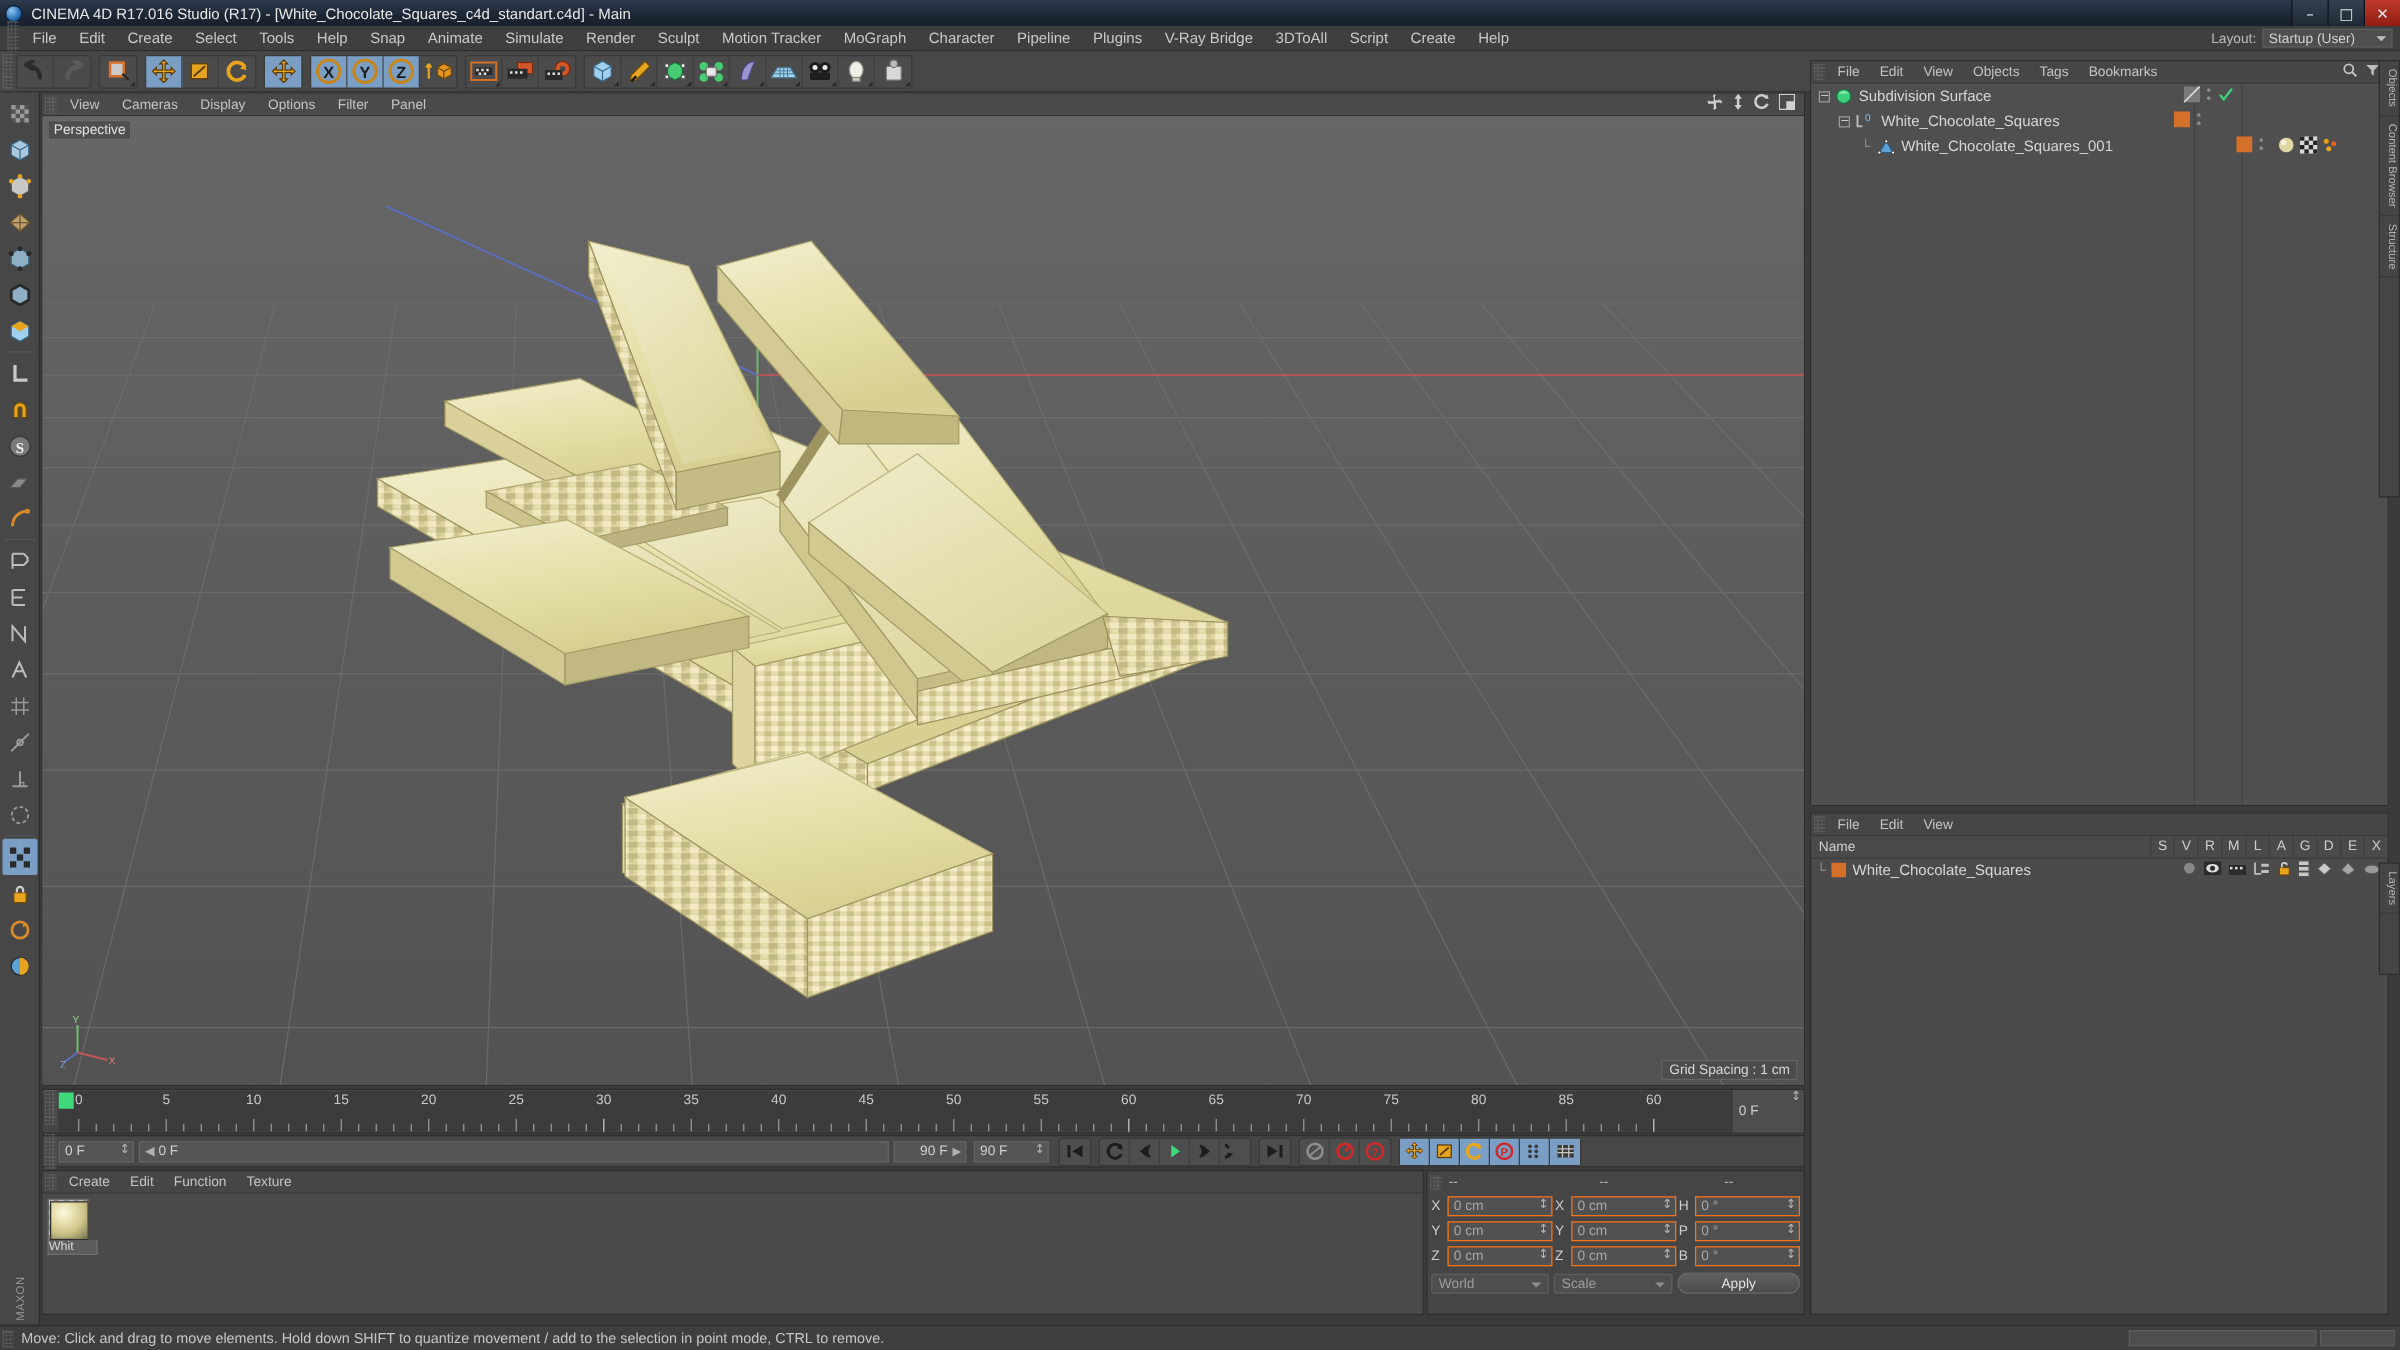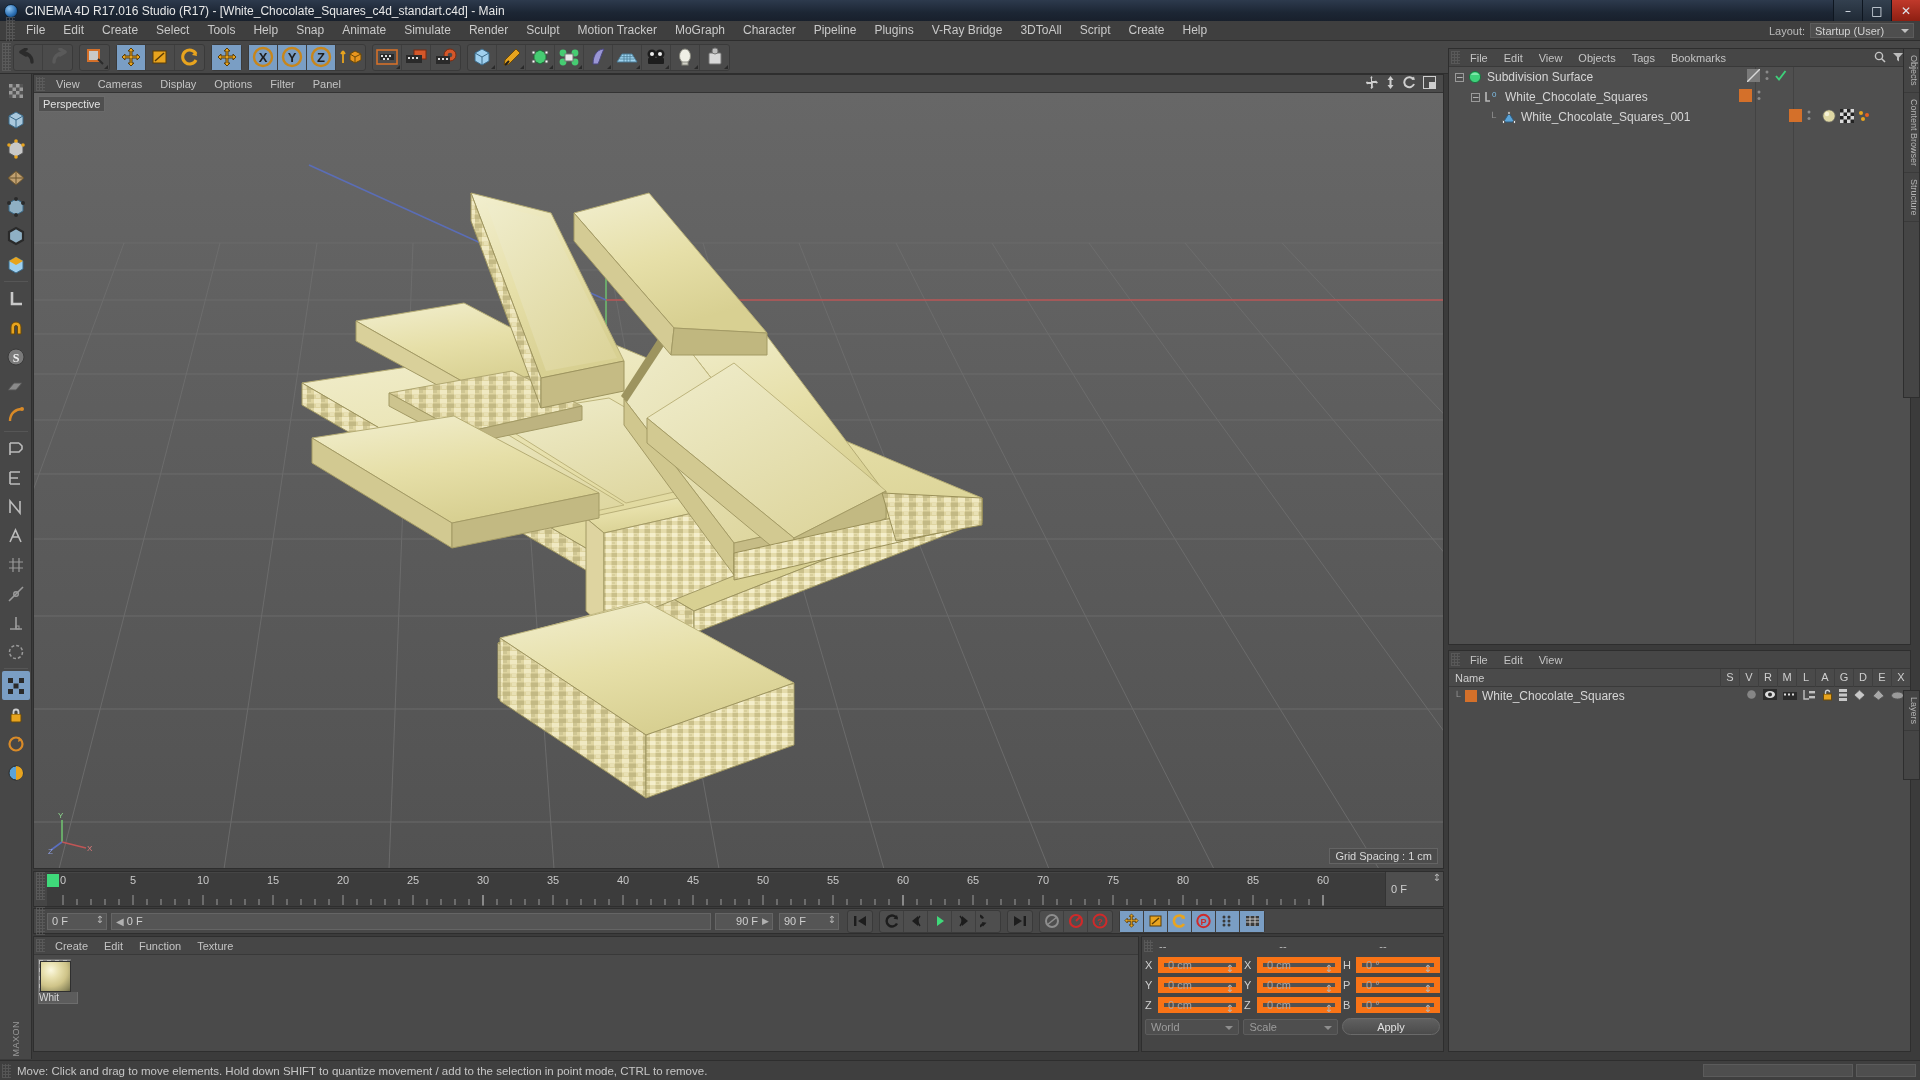--- a/index.html
+++ b/index.html
@@ -164,21 +164,21 @@
      background:#5c5c5c; border:1px solid #6d6d6d; border-top:none; overflow:hidden; white-space:nowrap;}
 
   
   .coordmgr { position:absolute; left:1141px; top:936px; width:303px; height:116px;
      background:#454545; border:1px solid #2e2e2e; }
   .cm-head { display:flex; align-items:center; height:17px; font-size:11px; color:#b9b9b9; }
   .cm-head .grip { height:12px; }
   .cm-grid { padding: 1px 3px; }
   .cm-row { display:flex; align-items:center; height:20px; gap:2px; }
   .cm-lbl { width:11px; font-size:11px; color:#cfcfcf; text-align:left; }
-  .cm-in { height:16px; flex:1; background:#515151; border:6px solid #f97316;
+  .cm-in { height:16px; flex:1; background:#515151; border:1px solid #f97316;
      font-size:11px; color:#a7a7a7; display:flex; align-items:center; padding-left:4px; position:relative; }
   .cm-btm { display:flex; align-items:center; gap:4px; padding:2px 3px; }
   .cm-dd { height:16px; flex:1; background:#4e4e4e; border:1px solid #5d5d5d; border-radius:2px;
      font-size:11px; color:#9c9c9c; display:flex; align-items:center; padding-left:5px; position:relative; }
   .cm-dd::after { content:''; position:absolute; right:5px; top:6px;
      border-left:4px solid transparent; border-right:4px solid transparent; border-top:4px solid #8e8e8e;}
   .cm-apply { height:17px; flex:1.1; background: linear-gradient(to bottom,#606060,#4b4b4b);
      border:1px solid #6a6a6a; border-radius:9px; font-size:11px; color:#e0e0e0;
      display:flex; align-items:center; justify-content:center; }
 

